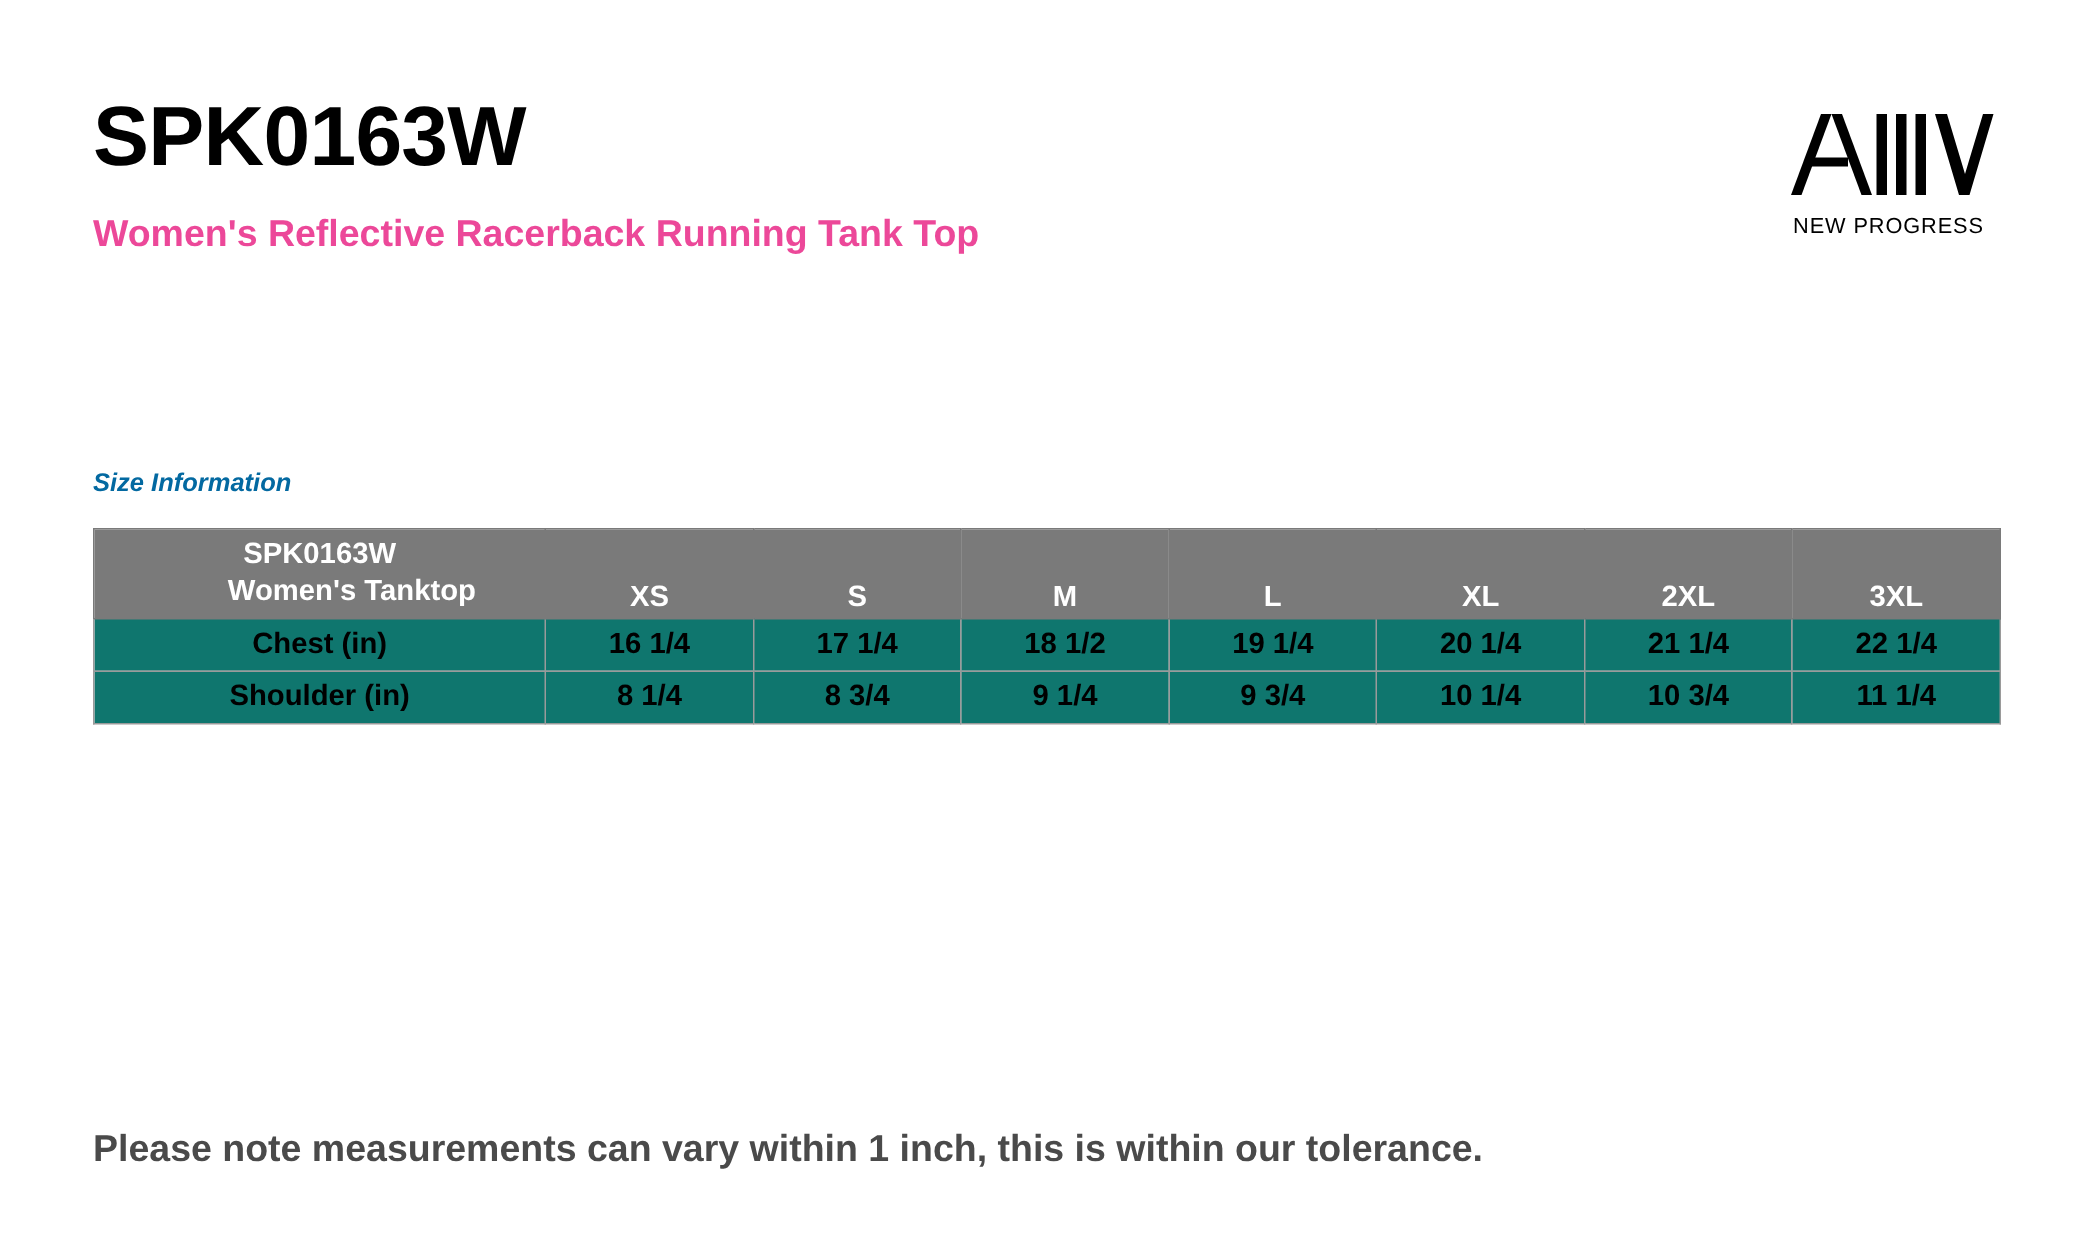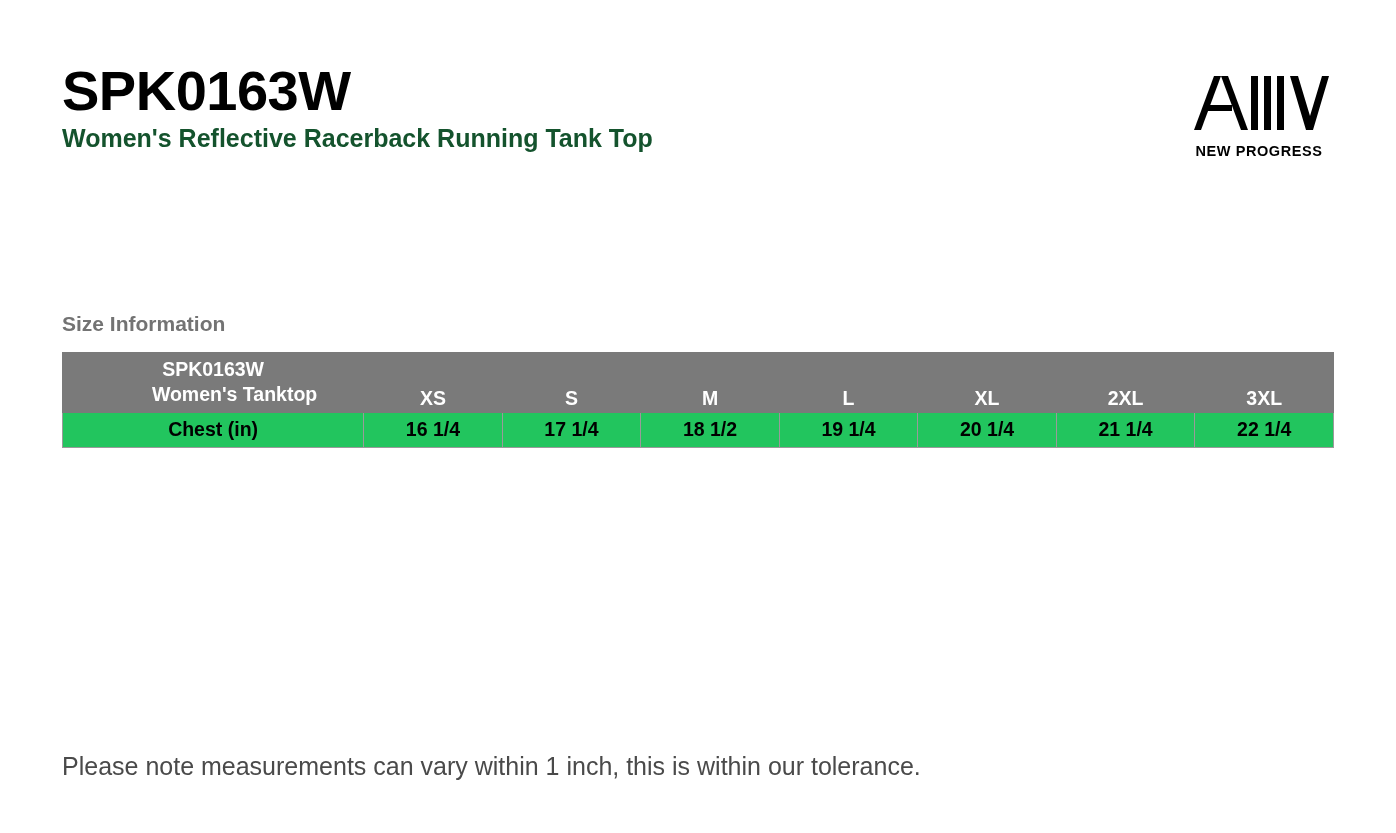--- a/index.html
+++ b/index.html
@@ -36,75 +36,76 @@
     font-weight: bold;
     line-height: 1.05;
     letter-spacing: -0.5px;
     margin: 0;
     color: #000;
   }
   .subtitle {
     font-size: 25px;
     font-weight: bold;
     line-height: 1.2;
-    margin: 2px 0 0 0;
-    color: #14532d;
+    margin: 20px 0 0 0;
+    color: #ec4899;
   }
 
   
   .logo {
     position: absolute;
     top: 72px;
     right: 64px;
     width: 146px;
     text-align: center;
   }
   .logo-mark {
     display: block;
     width: 142px;
     height: 62px;
     margin: 0 auto;
   }
   .logo-text {
     display: block;
     margin-top: 9px;
     font-size: 14.5px;
-    font-weight: bold;
+    font-weight: normal;
     letter-spacing: 0.6px;
     color: #000;
   }
 
   
   .section-title {
     position: absolute;
     top: 312px;
     left: 62px;
-    font-size: 21px;
-    font-weight: bold;
-    color: #737373;
+    font-size: 17px;
+    font-weight: bold;
+    color: #0369a1;
+    font-style: italic;
   }
 
   table.size-table {
     position: absolute;
     top: 352px;
     left: 62px;
     width: 1272px;
     border-collapse: collapse;
     table-layout: fixed;
   }
   table.size-table td,
   table.size-table th {
     border: 1px solid #9a9a9a;
     font-size: 19.5px;
     font-weight: bold;
     text-align: center;
     padding: 0;
     height: 34px;
     color: #000;
-    background: #22c55e;
+    background: #0f766e;
   }
   table.size-table thead th {
     background: #7a7a7a;
     color: #ffffff;
     border-color: #7a7a7a;
     vertical-align: bottom;
   }
   table.size-table thead th.hdr-label {
     text-align: center;
     line-height: 1.28;
@@ -134,21 +135,21 @@
   col.c-label { width: 300px; }
   col.c-size  { width: 138px; }
 
   
   .footnote {
     position: absolute;
     top: 752px;
     left: 62px;
     font-size: 25px;
     color: #4a4a4a;
-    font-weight: normal;
+    font-weight: bold;
   }
 </style>
 </head>
 <body>
 
 <div class="page">
 
   <div class="header">
     <h1 class="title">SPK0163W</h1>
     <div class="subtitle">Women's Reflective Racerback Running Tank Top</div>
@@ -201,18 +202,28 @@
       <tr>
         <td class="row-label">Chest (in)</td>
         <td>16 1/4</td>
         <td>17 1/4</td>
         <td>18 1/2</td>
         <td>19 1/4</td>
         <td>20 1/4</td>
         <td>21 1/4</td>
         <td>22 1/4</td>
       </tr>
+      <tr>
+        <td class="row-label">Shoulder (in)</td>
+        <td>8 1/4</td>
+        <td>8 3/4</td>
+        <td>9 1/4</td>
+        <td>9 3/4</td>
+        <td>10 1/4</td>
+        <td>10 3/4</td>
+        <td>11 1/4</td>
+      </tr>
     </tbody>
   </table>
 
   <div class="footnote">Please note measurements can vary within 1 inch, this is within our tolerance.</div>
 
 </div>
 
 </body></html>

